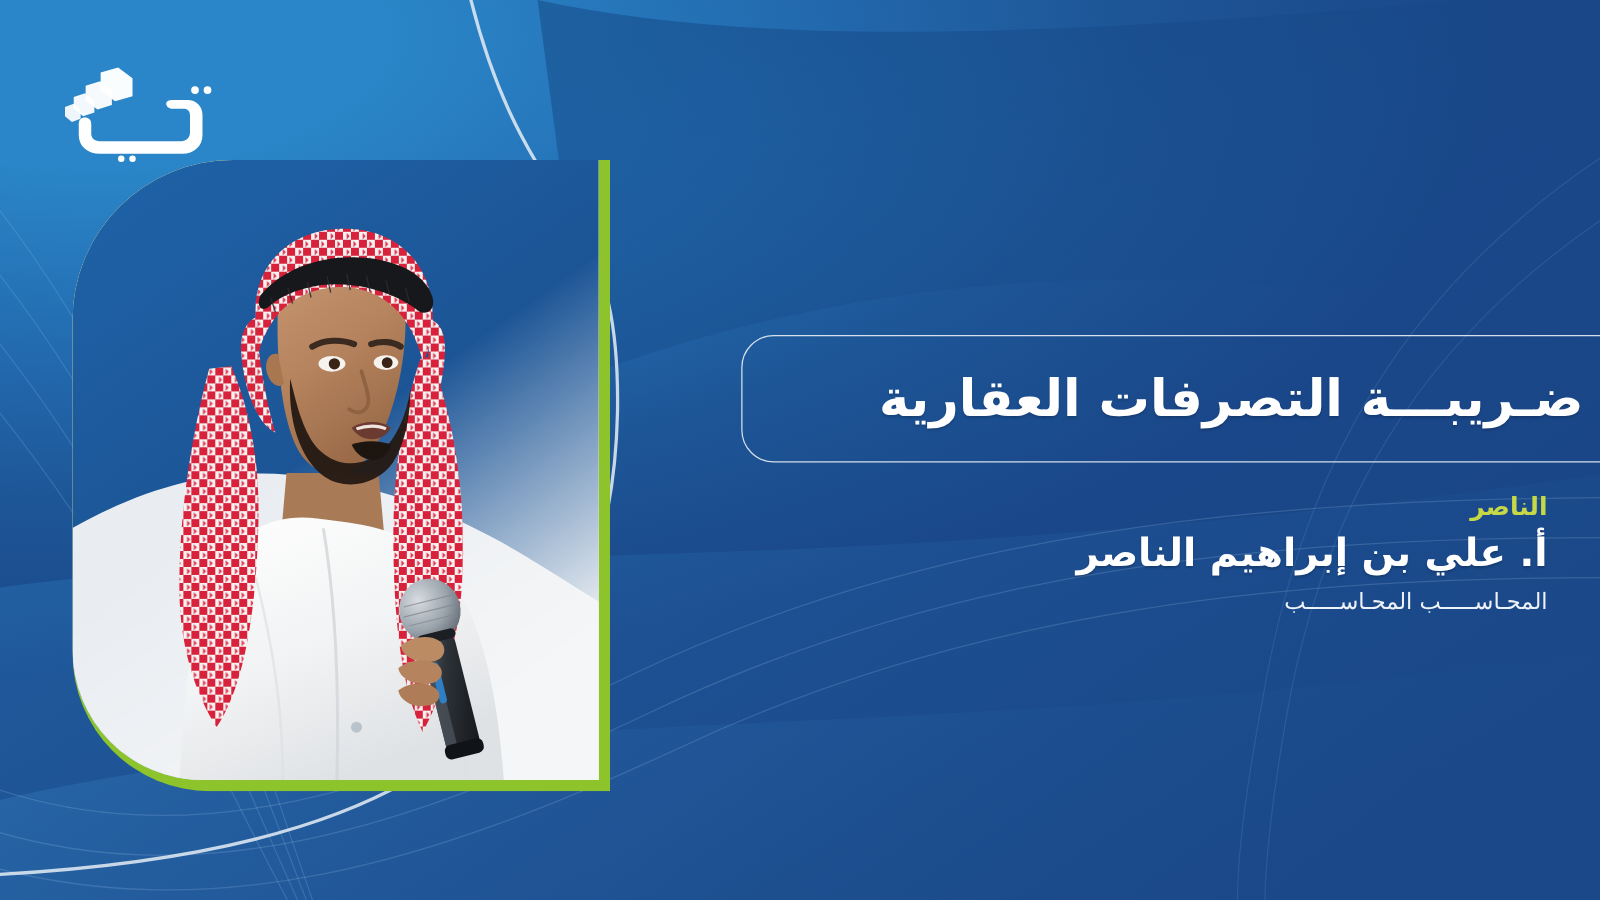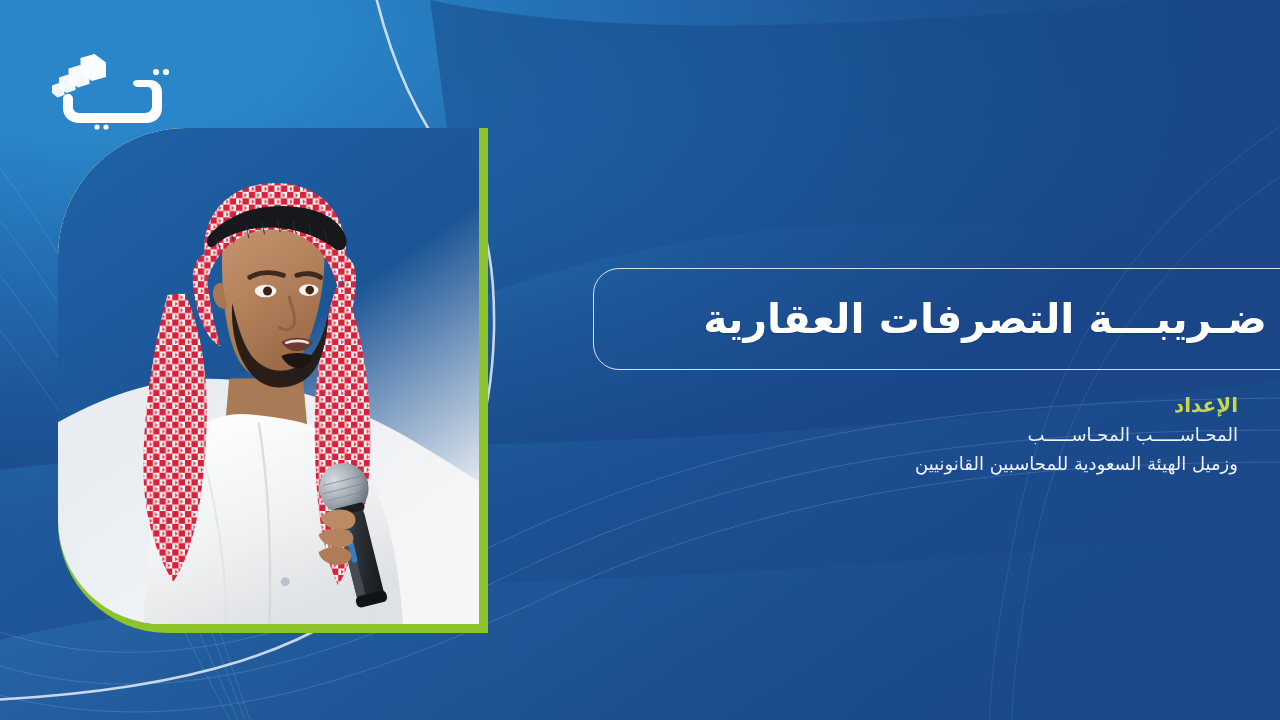--- a/index.html
+++ b/index.html
@@ -268,18 +268,18 @@
         </svg>
       </div>
     </div>
   </div>
 
   <div class="title-box">
     <div class="title-text">ضـريبـــة التصرفات العقارية</div>
   </div>
 
   <div class="credits">
-    <div class="credits-label">الإعداد</div>
+    <div class="credits-label">الناصر</div>
+    <div class="credits-name">أ. علي بن إبراهيم الناصر</div>
     <div class="credits-role">المحـاســـــب المحـاســـــب</div>
-    <div class="credits-fellow">وزميل الهيئة السعودية للمحاسبين القانونيين</div>
   </div>
 
 </div>
 
 </body></html>

